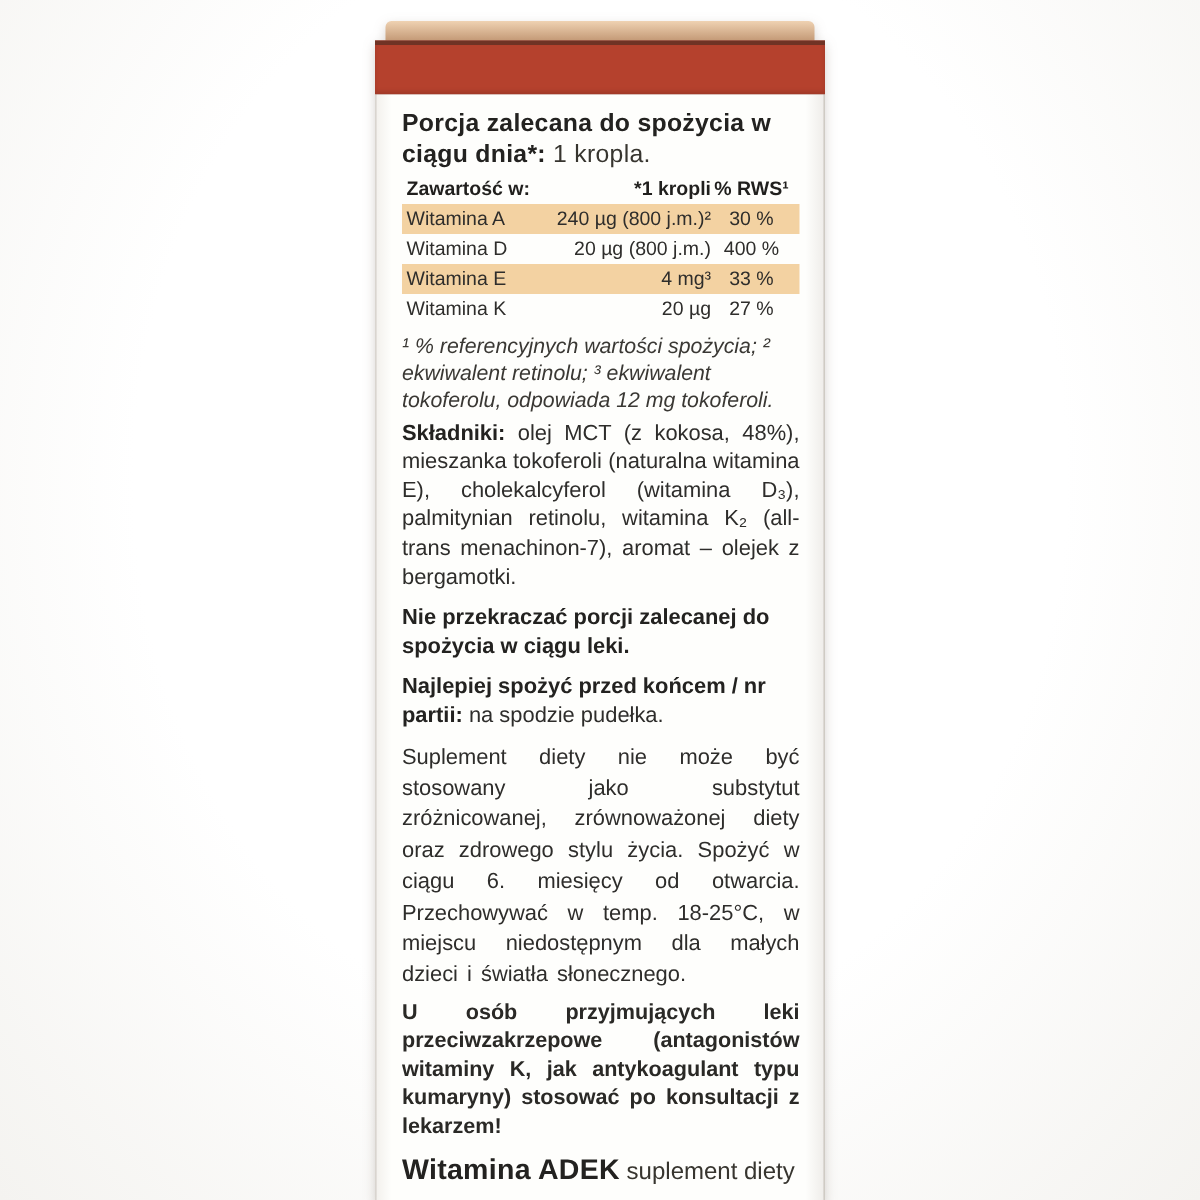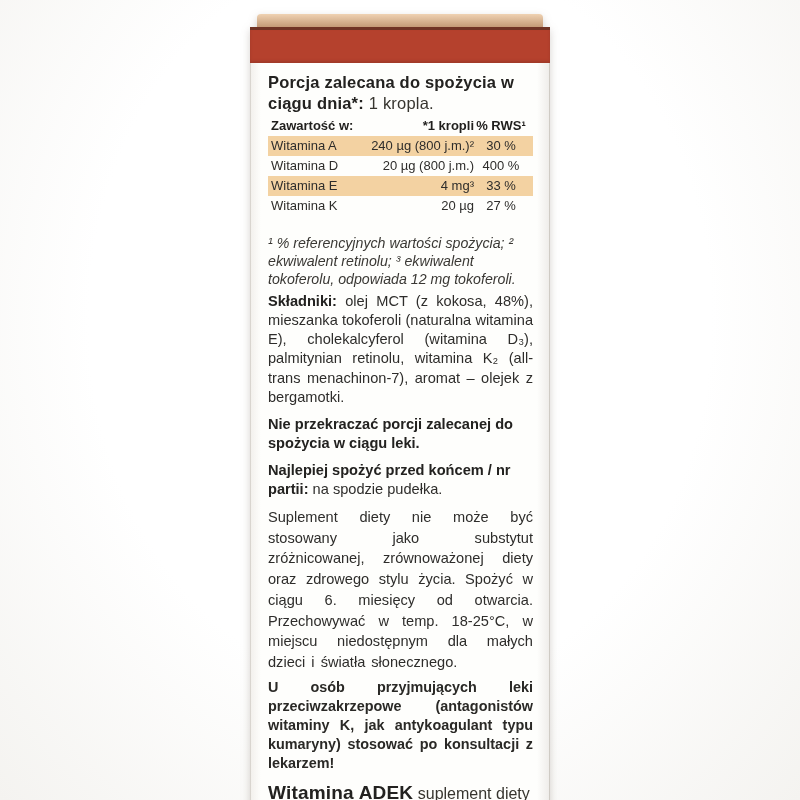--- a/index.html
+++ b/index.html
@@ -64,21 +64,21 @@
   }
   .trow .amount { text-align: right; }
   .trow .rws { text-align: center; padding-right: 2px; white-space: nowrap; }
   .trow.thead { font-weight: bold; color: #201f1d; }
   .trow.highlight { background: var(--row-highlight, #f3d2a2); }
   .footnotes {
     font-style: italic;
     font-size: 14.2px;
     line-height: 1.28;
     color: #3a3834;
-    margin-top: 18px;
+    margin-top: 6px;
   }
   .ingredients {
     font-size: 14.6px;
     text-align: justify;
     line-height: 1.32;
     margin-top: 3px;
   }
   .ingredients .lbl { font-weight: bold; color: #232220; }
   .warning-daily {
     font-weight: bold;

